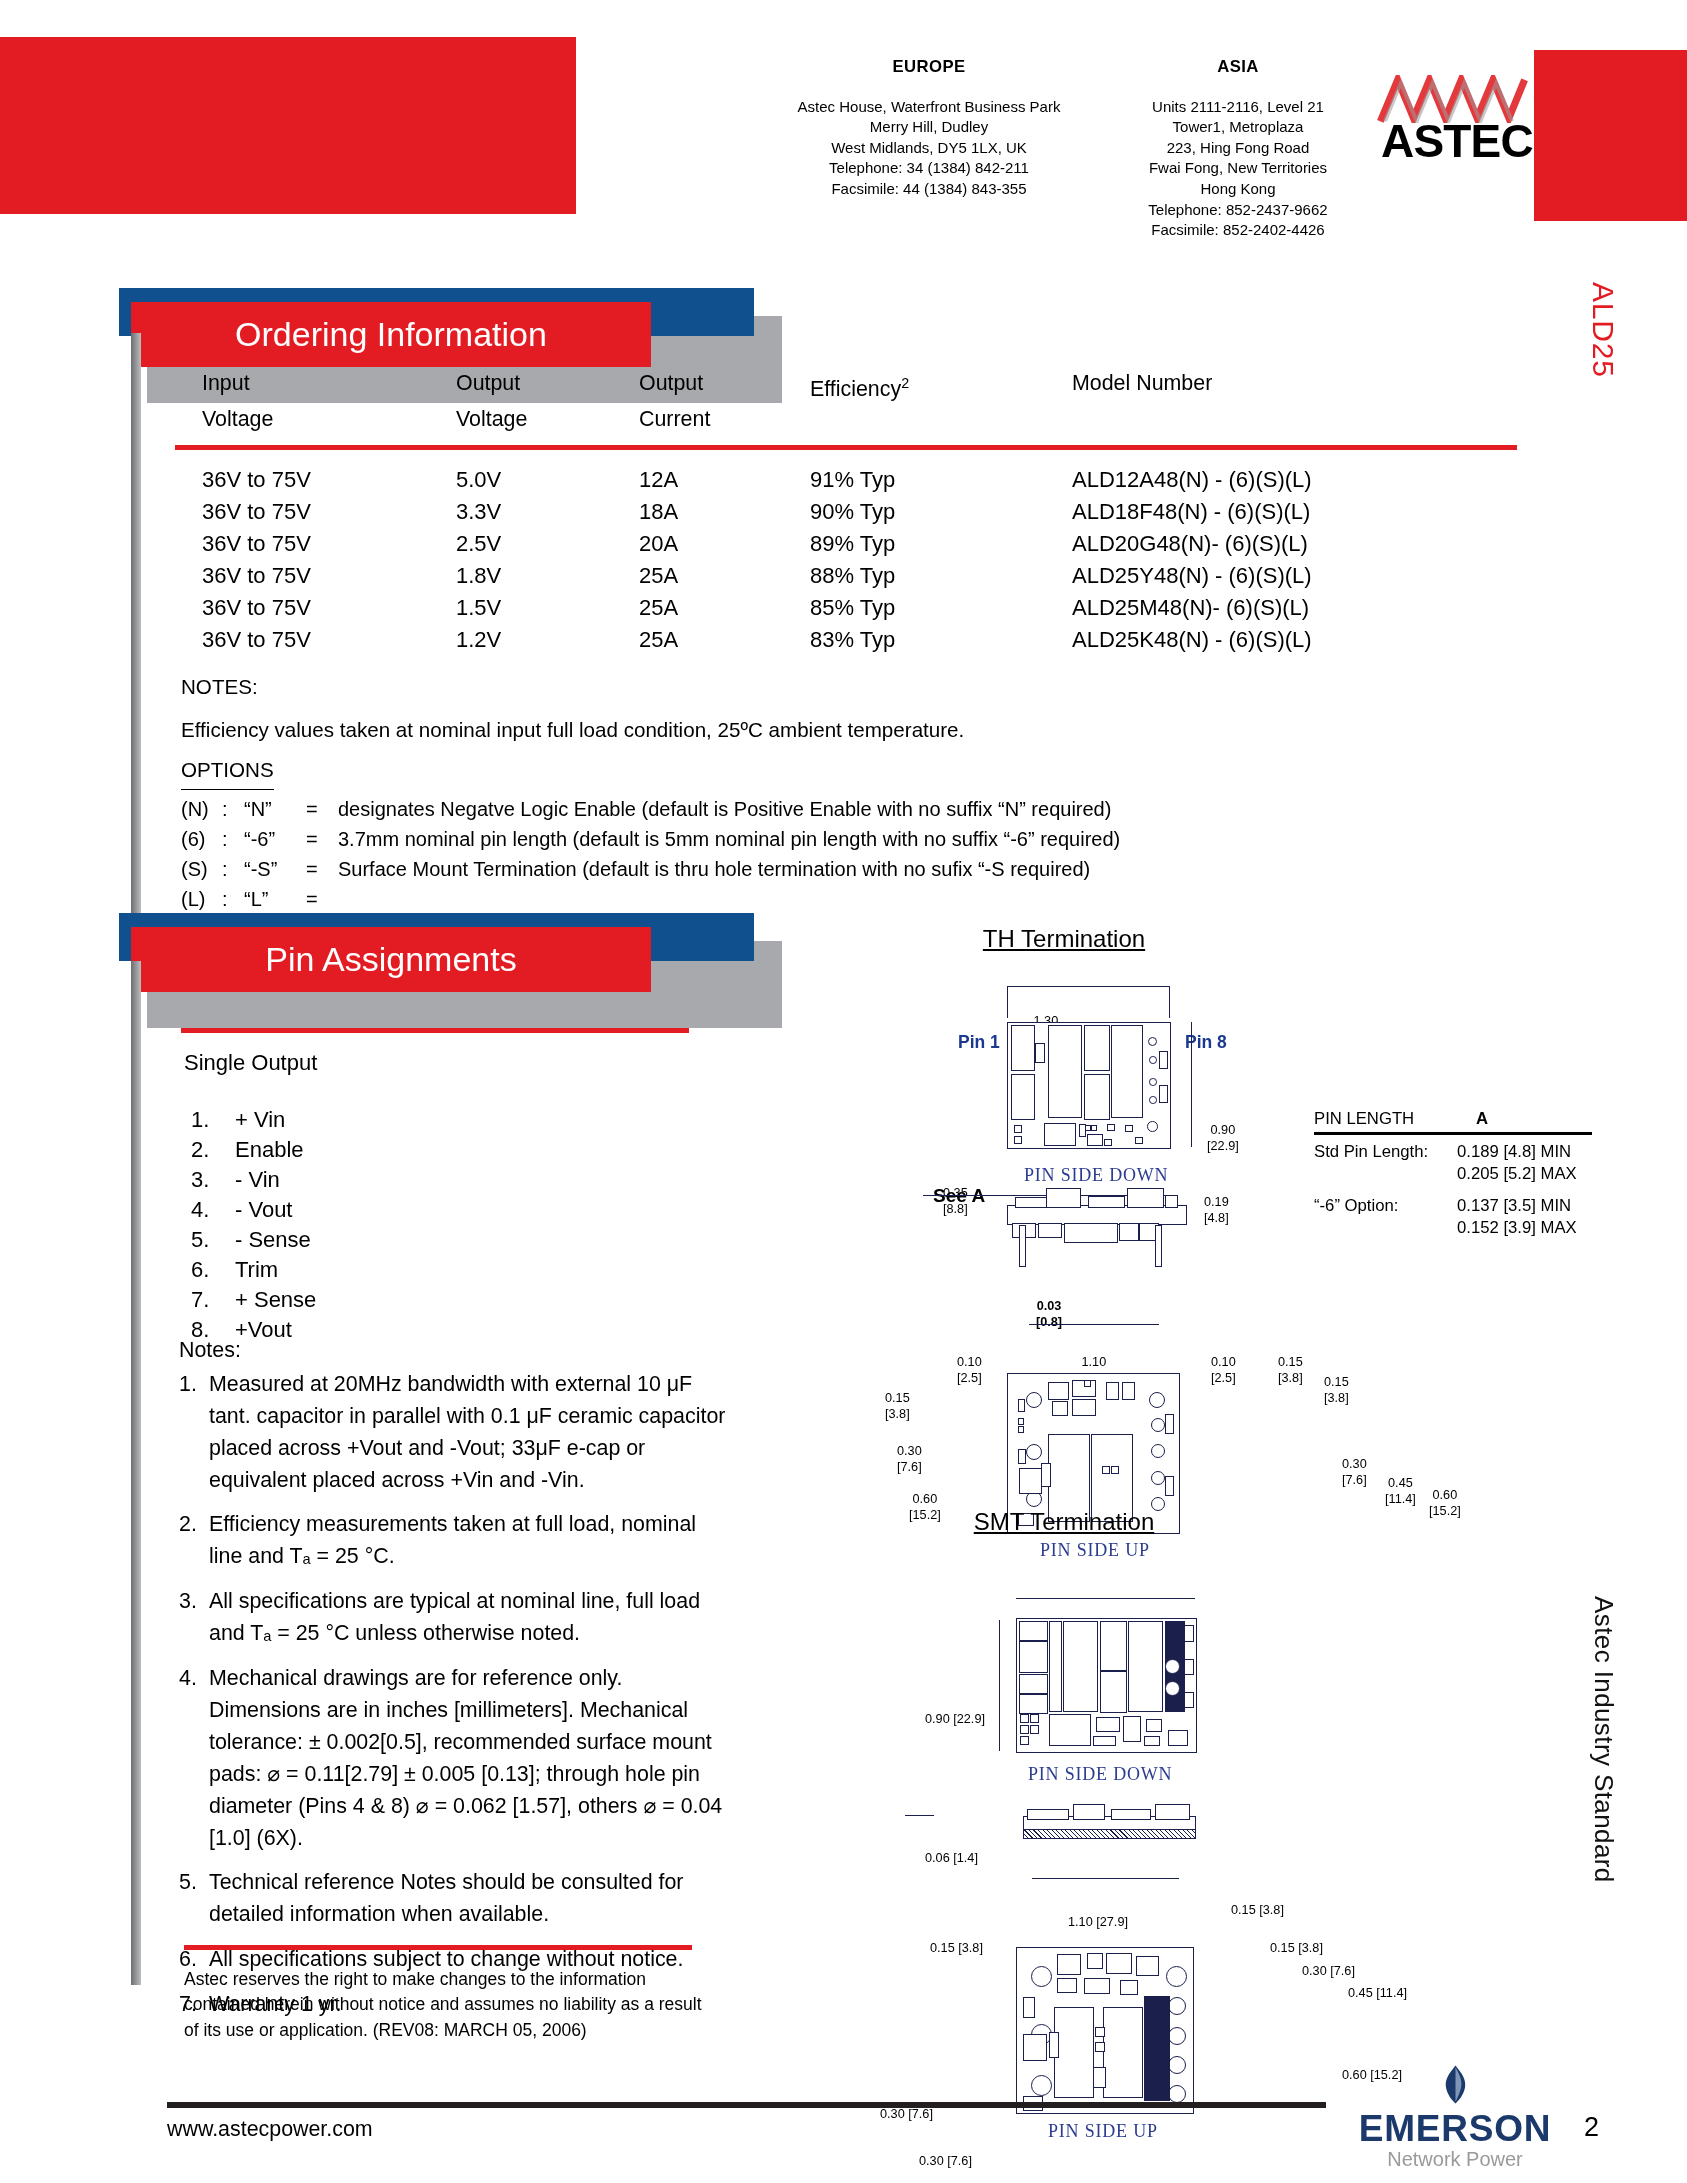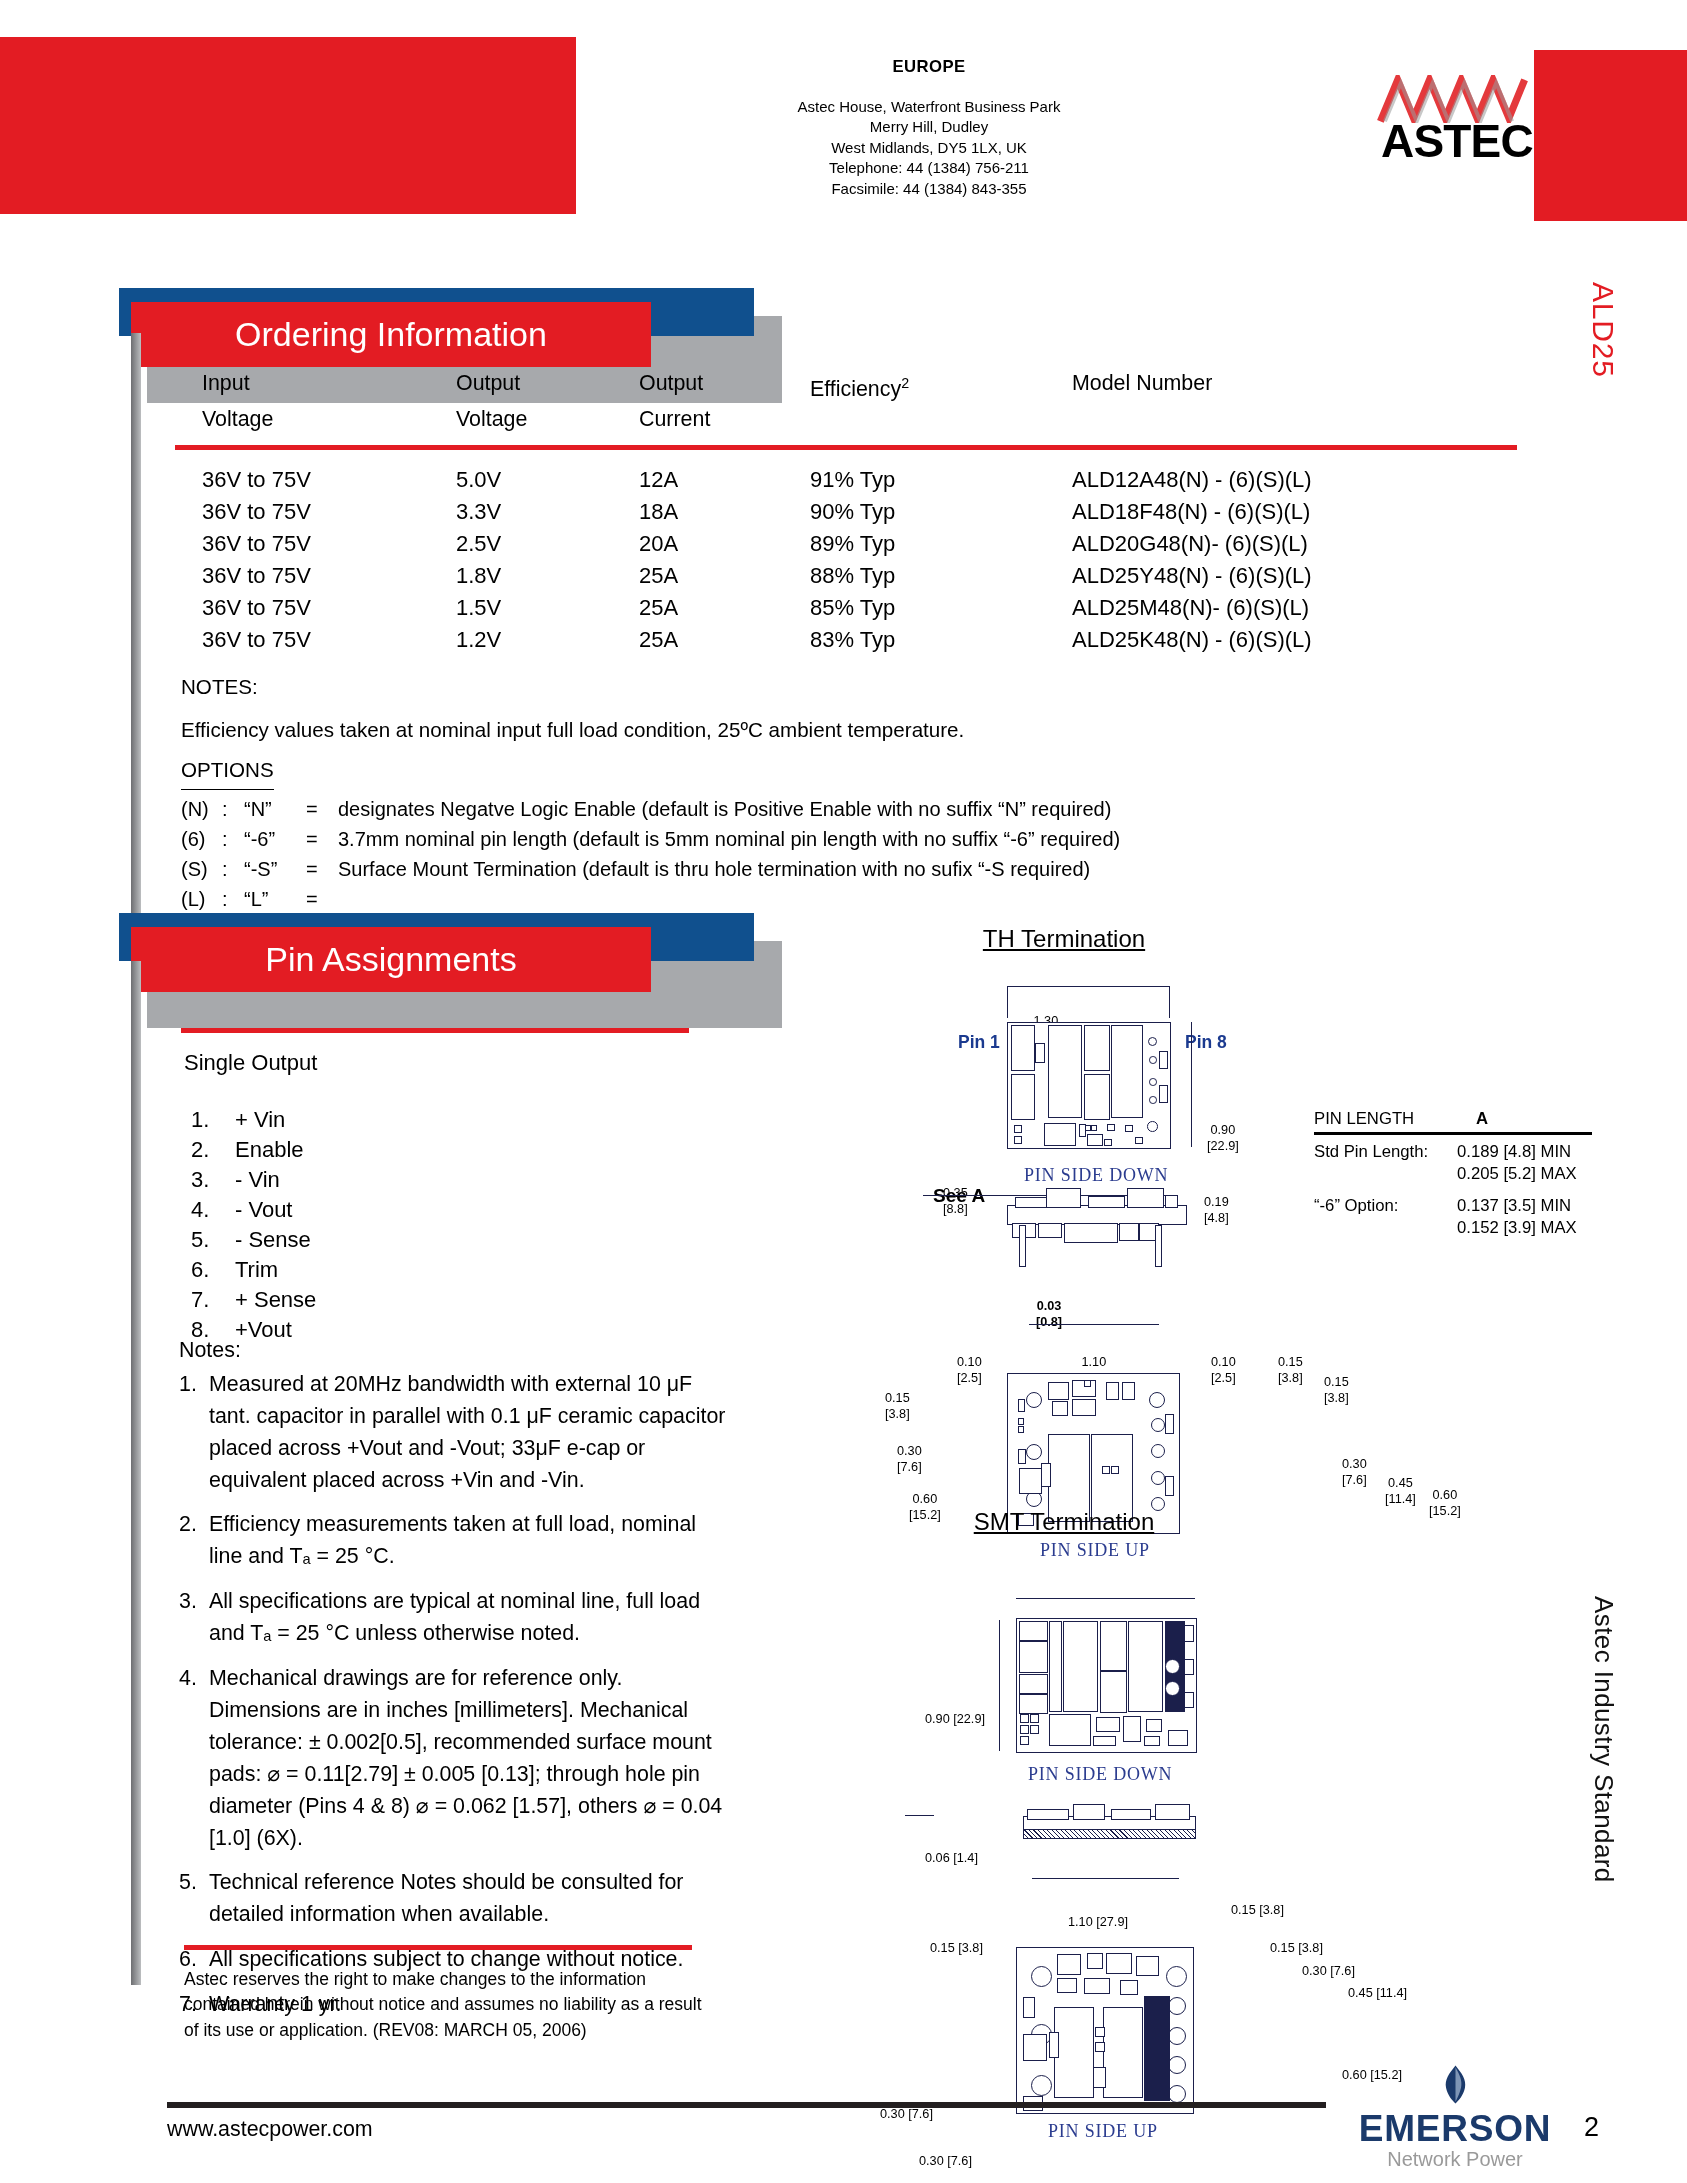--- a/index.html
+++ b/index.html
@@ -131,24 +131,34 @@
   <div class="hdr-gray-left"></div>
   <div class="hdr-red-left"></div>
   <div class="hdr-red-right"></div>
 
 
   <div class="addr-col" id="addr-europe">
     <div class="addr-title">EUROPE</div>
     <div class="addr-line">Astec House, Waterfront Business Park</div>
     <div class="addr-line">Merry Hill, Dudley</div>
     <div class="addr-line">West Midlands, DY5 1LX, UK</div>
-    <div class="addr-line">Telephone: 44 (1384) 756-211</div>
+    <div class="addr-line">Telephone: 34 (1384) 842-211</div>
     <div class="addr-line">Facsimile:  44 (1384) 843-355</div>
   </div>
 
+  <div class="addr-col" id="addr-asia">
+    <div class="addr-title">ASIA</div>
+    <div class="addr-line">Units 2111-2116, Level 21</div>
+    <div class="addr-line">Tower1, Metroplaza</div>
+    <div class="addr-line">223, Hing Fong Road</div>
+    <div class="addr-line">Fwai Fong, New Territories</div>
+    <div class="addr-line">Hong Kong</div>
+    <div class="addr-line">Telephone: 852-2437-9662</div>
+    <div class="addr-line">Facsimile: 852-2402-4426</div>
+  </div>
 
   <div id="astec-logo">
     <svg class="zz" viewBox="0 0 190 60">
       <g stroke="#e4393c" stroke-width="9" fill="none" stroke-linecap="square">
         <path d="M6,54 L26,6 L46,54 L66,6 L86,54 L106,6 L126,54 L146,6 L166,54 L184,10"></path>
       </g>
       <g stroke="#9b9b9b" stroke-width="5" fill="none" opacity=".55">
         <path d="M10,58 L30,10 L50,58 L70,10 L90,58 L110,10 L130,58 L150,10 L170,58"></path>
       </g>
     </svg>

